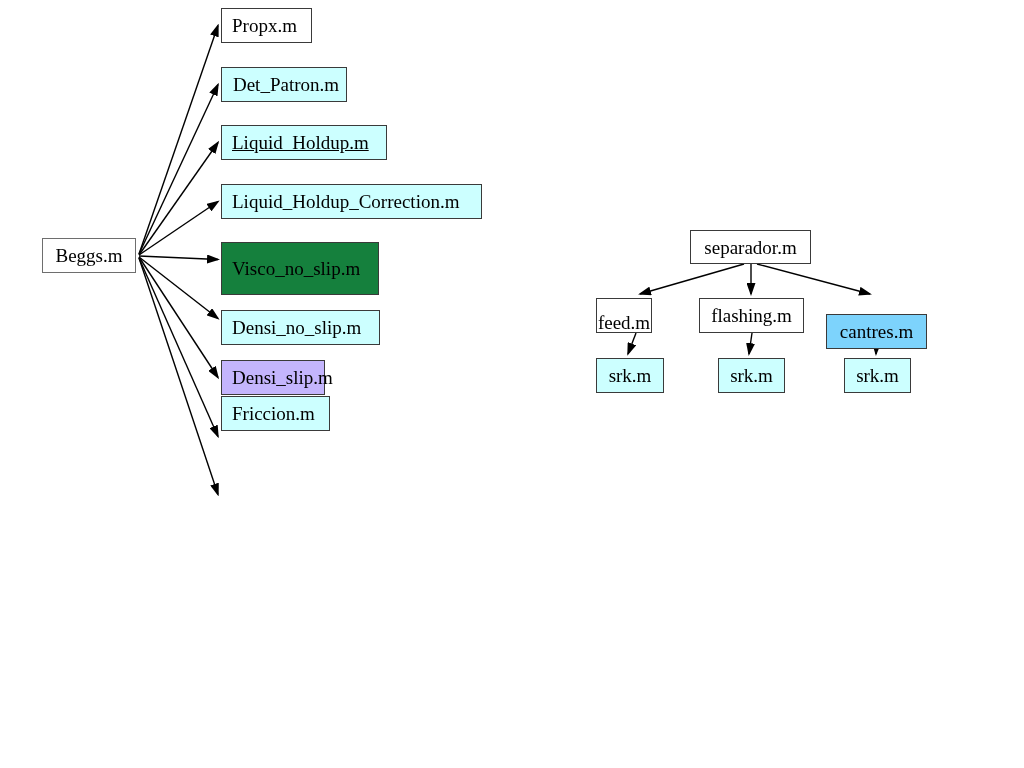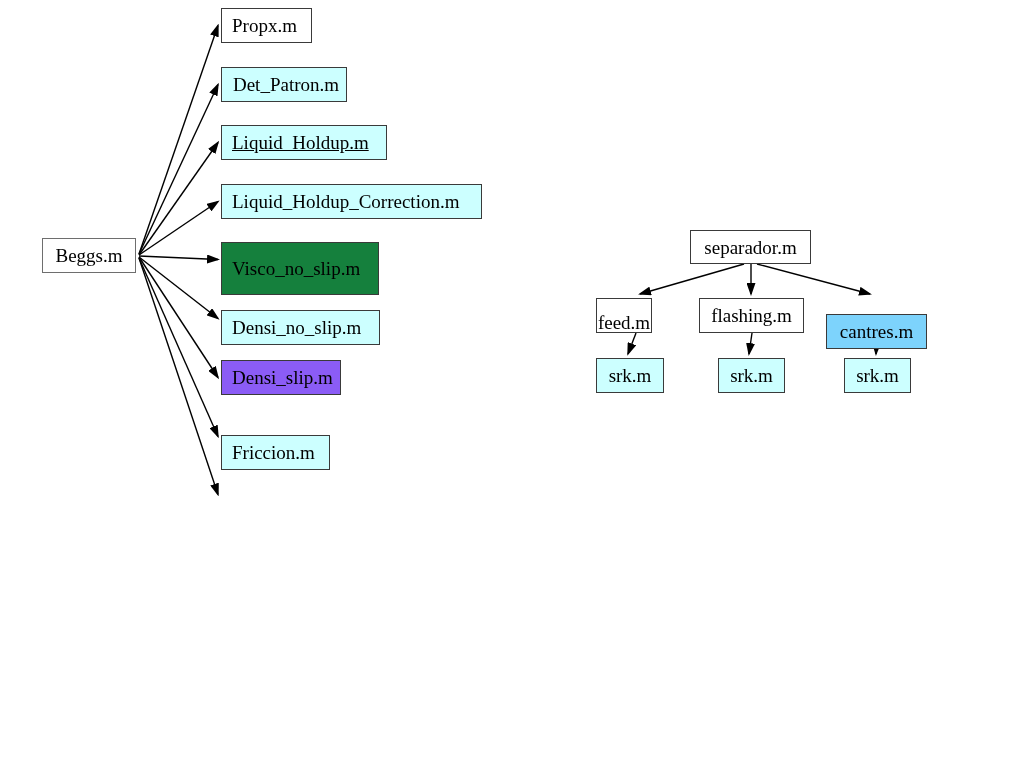--- a/index.html
+++ b/index.html
@@ -94,24 +94,24 @@
   </div>
   <div class="node align-left" style="left: 221px; top: 184px; width: 261px; height: 35px; background: rgb(204, 255, 255);">
     <span class="lbl">Liquid_Holdup_Correction.m</span>
   </div>
   <div class="node align-left" style="left: 221px; top: 242px; width: 158px; height: 53px; background: #15803d;">
     <span class="lbl">Visco_no_slip.m</span>
   </div>
   <div class="node align-left" style="left: 221px; top: 310px; width: 159px; height: 35px; background: rgb(204, 255, 255);">
     <span class="lbl">Densi_no_slip.m</span>
   </div>
-  <div class="node align-left" style="left: 221px; top: 360px; width: 120px; height: 35px; background: #8b5cf6;">
+  <div class="node align-left" style="left: 221px; top: 360px; width: 104px; height: 35px; background: #c4b5fd;">
     <span class="lbl">Densi_slip.m</span>
   </div>
-  <div class="node align-left" style="left: 221px; top: 435px; width: 109px; height: 35px; background: rgb(204, 255, 255);">
+  <div class="node align-left" style="left: 221px; top: 396px; width: 109px; height: 35px; background: rgb(204, 255, 255);">
     <span class="lbl">Friccion.m</span>
   </div>
 
   <div class="node align-center" style="left: 690px; top: 230px; width: 121px; height: 34px; background: rgb(255, 255, 255); align-items: center;">
     <span class="lbl">separador.m</span>
   </div>
 
   <div class="node align-center" style="left: 596px; top: 298px; width: 56px; height: 35px; background: rgb(255, 255, 255); align-items: flex-end;">
     <span class="lbl">feed.m</span>
   </div>

